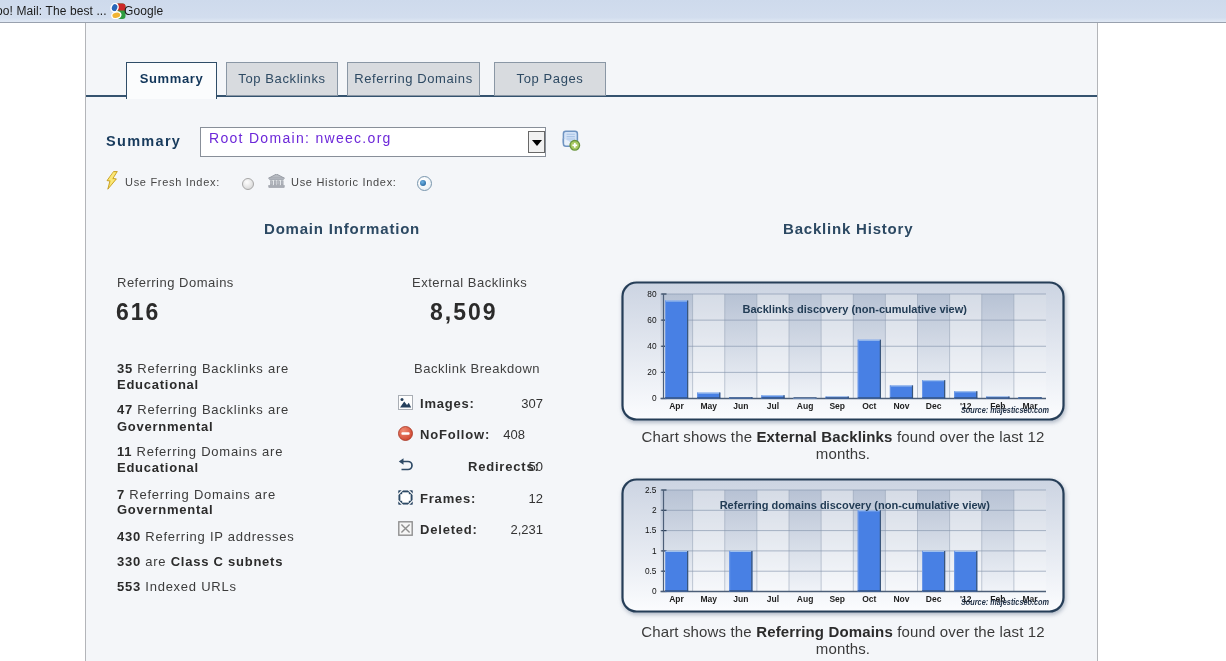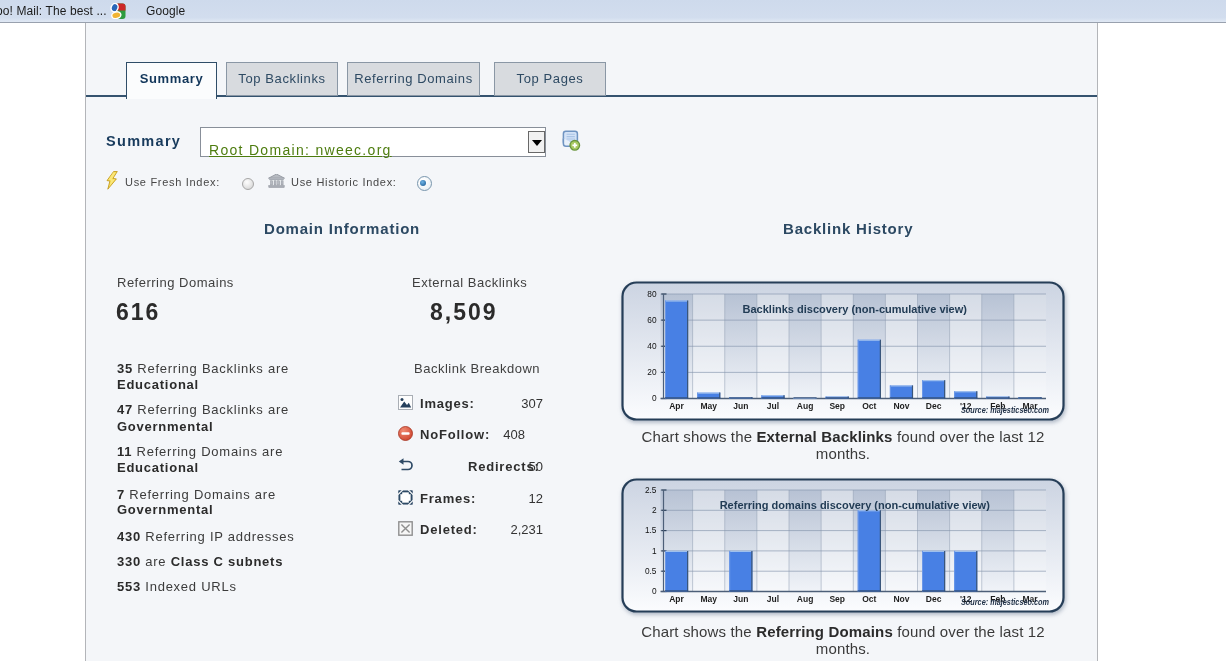--- a/index.html
+++ b/index.html
@@ -11,21 +11,21 @@
   #bar .bktext{top:4px;font-size:12px;color:#1b1b1b;white-space:nowrap;letter-spacing:0.1px;}
   
   #panel{left:85px;top:23px;width:1011px;height:638px;background:#f4f6f9;border-left:1px solid #b3b5b9;border-right:1px solid #b3b5b9;}
   
   .tabline{left:86px;top:95px;width:1011px;height:2px;background:#35536f;}
   .tab{box-sizing:border-box;top:62px;height:34px;background:#d8dbdf;border:1px solid #8a97a5;color:#2e4a63;font-size:13px;text-align:center;line-height:32px;white-space:nowrap;letter-spacing:0.6px;}
   .tab.active{top:62px;height:37px;background:#fbfcfd;border:1px solid #2f4d68;border-bottom:none;color:#12365a;font-weight:bold;z-index:5;}
   
   .sumlabel{left:106px;top:133px;font-size:14.5px;font-weight:bold;color:#173a5c;letter-spacing:1.3px;}
   #selbox{box-sizing:border-box;left:200px;top:127px;width:346px;height:30px;background:#ffffff;border:1px solid #888f99;}
-  #selbox .seltext{left:8px;top:14px;font-size:14px;color:#4d7c0f;letter-spacing:1.3px;white-space:nowrap;text-decoration:underline;}
+  #selbox .seltext{left:8px;top:2px;font-size:14px;color:#6d28d9;letter-spacing:1.3px;white-space:nowrap;}
   #selbtn{box-sizing:border-box;left:327px;top:3px;width:17px;height:22px;background:#f1f1f1;border:1px solid #686868;}
   #selbtn .tri{left:3px;top:8px;width:0;height:0;border-left:5px solid transparent;border-right:5px solid transparent;border-top:6px solid #000;}
   .radiotext{font-size:11px;color:#474747;letter-spacing:0.7px;}
   
   .h2{font-size:15px;font-weight:bold;color:#2c4963;letter-spacing:0.8px;white-space:nowrap;top:220px;}
   .small{font-size:13px;color:#3f3f3f;letter-spacing:0.5px;white-space:nowrap;}
   .bignum{font-size:23px;font-weight:bold;color:#2b2b2b;letter-spacing:2px;}
   .li{font-size:13px;color:#3b3b3b;letter-spacing:0.75px;white-space:nowrap;}
   .li b{color:#2b2b2b;}
   .bb-label{font-size:13px;font-weight:bold;color:#2e2e2e;letter-spacing:0.8px;}
@@ -38,21 +38,21 @@
 <div id="stage">
 
   <div class="abs" id="bar">
     <div class="abs bktext" style="left:-4px;">oo! Mail: The best ...</div>
     <svg class="abs" style="left:110px;top:3px;" width="16" height="16" viewBox="0 0 16 16">
       <rect x="5.5" y="0.5" width="10" height="15.5" rx="3" fill="#2e9c3f"></rect>
       <path d="M5.5 0.5 h7 a3 3 0 0 1 3 3 v4 h-10 z" fill="#cc2727"></path>
       <ellipse cx="4.6" cy="4.6" rx="3.4" ry="4.3" fill="#2a66b8" stroke="#fff" stroke-width="1.4" transform="rotate(18 4.6 4.6)"></ellipse>
       <ellipse cx="6.3" cy="12.2" rx="4.6" ry="3.3" fill="#f0b434" stroke="#fff" stroke-width="1.4" transform="rotate(-14 6.3 12.2)"></ellipse>
     </svg>
-    <div class="abs bktext" style="left:146px;">Google</div>
+    <div class="abs bktext" style="left:124px;">Google</div>
   </div>
 
   <div class="abs" id="panel"></div>
 
   <div class="abs tabline"></div>
   <div class="abs tab active" style="left:126px;width:91px;">Summary</div>
   <div class="abs tab" style="left:226px;width:112px;">Top Backlinks</div>
   <div class="abs tab" style="left:347px;width:133px;">Referring Domains</div>
   <div class="abs tab" style="left:494px;width:112px;">Top Pages</div>
 

